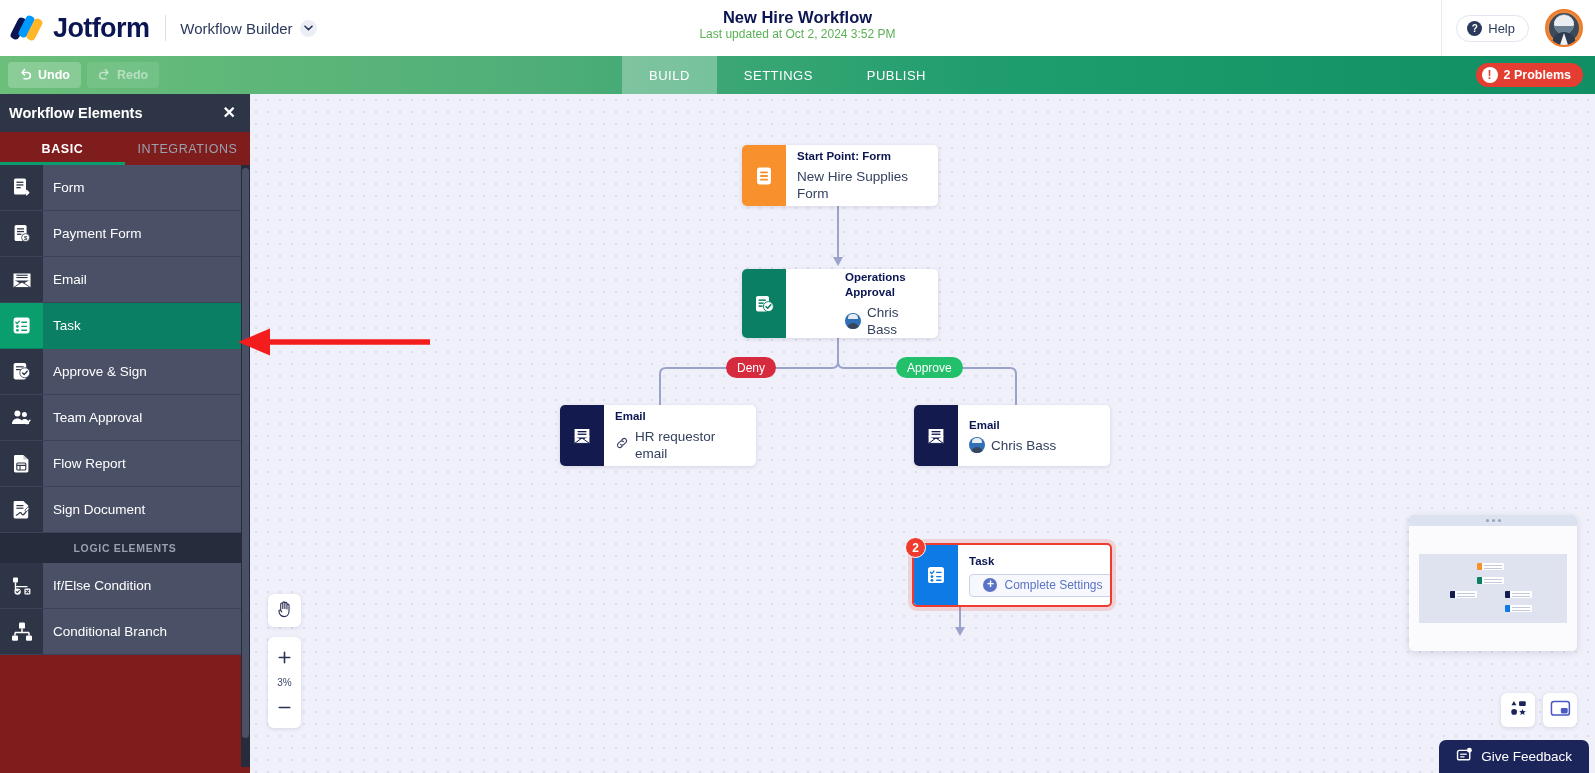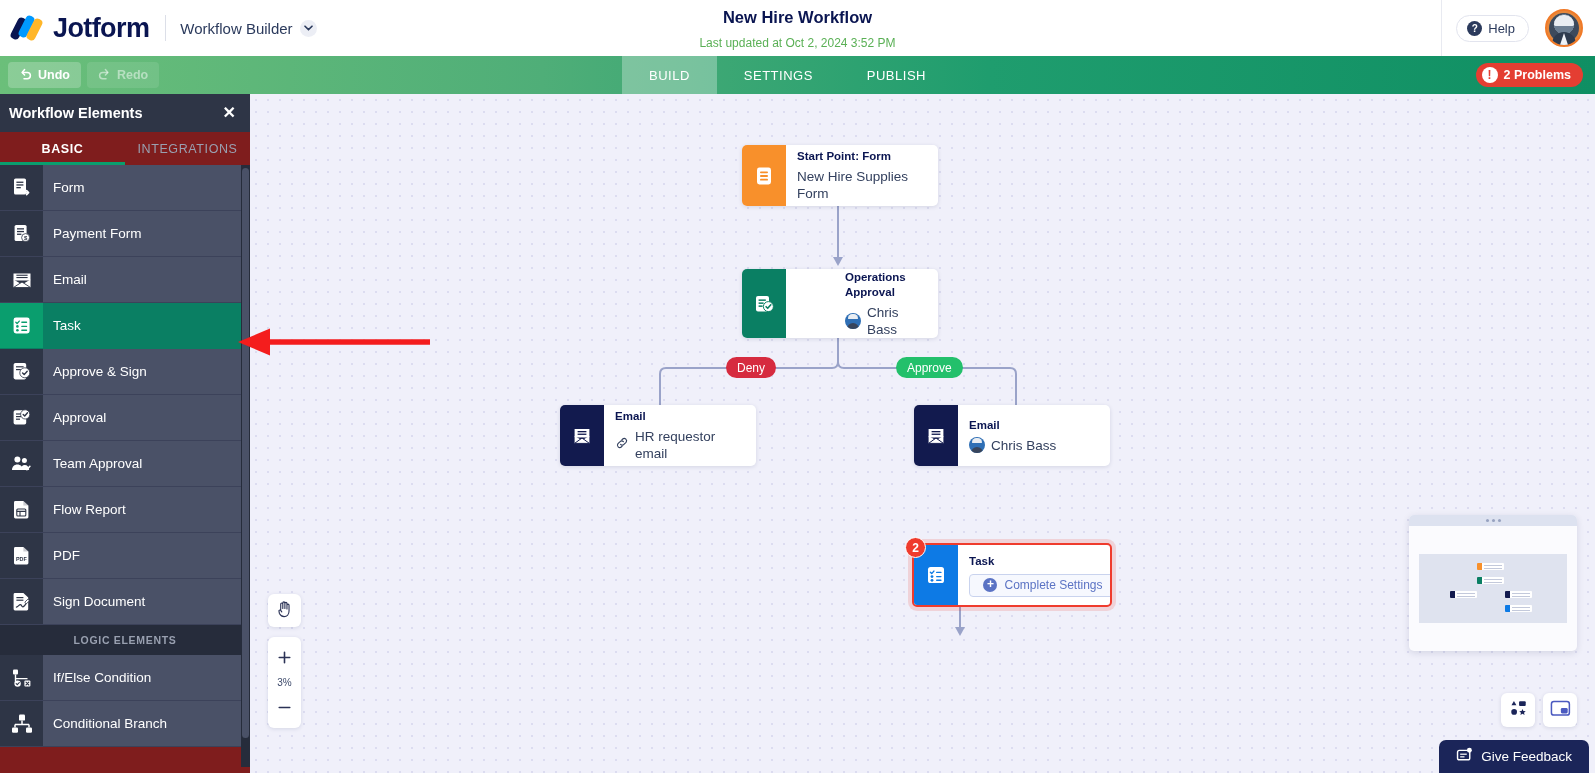--- a/index.html
+++ b/index.html
@@ -34,21 +34,21 @@
   }
   .chev {
     width: 17px; height: 17px; border-radius: 50%; background: #eceef5;
     display: inline-flex; align-items: center; justify-content: center;
   }
   .chev svg { display:block; }
   .title-block {
     position: absolute; left: 0; right: 0; top: 7px; text-align: center; pointer-events: none;
   }
   .wf-title { font-size: 16.5px; font-weight: bold; color: #0a1551; line-height: 20px; }
-  .wf-sub   { font-size: 12px; color: #5ab055; margin-top: 9px; }
+  .wf-sub   { font-size: 12px; color: #5ab055; margin-top: 0; }
   .hdr-right {
     position: absolute; right: 0; top: 0; height: 56px; display: flex; align-items: center; gap: 0;
   }
   .hdr-sep { width: 1px; height: 56px; background: #e8eaf1; margin-right: 14px; }
   .help-btn {
     display: flex; align-items: center; gap: 6px;
     border: 1px solid #e2e4ee; border-radius: 16px; padding: 5px 13px 5px 10px;
     font-size: 13px; color: #2b3a5c; background: #fff; cursor: pointer;
   }
   .q-icon {
@@ -396,33 +396,20 @@
               <rect x="2.6" y="2" width="12.6" height="16.4" rx="1.8" fill="#fff"></rect>
               <rect x="5" y="5.2" width="7.6" height="1.2" fill="#2e3546"></rect>
               <rect x="5" y="8" width="5.4" height="1.2" fill="#2e3546"></rect>
               <circle cx="13.8" cy="11.8" r="5" fill="#fff" stroke="#2e3546" stroke-width="0.8"></circle>
               <path d="M11.6 12l1.6 1.6 3-3.4" stroke="#2e3546" stroke-width="1.4" fill="none" stroke-linecap="round" stroke-linejoin="round"></path>
             </svg>
         </span>
         <span class="sb-lbl">Approve &amp; Sign</span>
       </div>
 
-      <div class="sb-item">
-        <span class="sb-ico">
-          <svg width="21" height="21" viewBox="0 0 21 21">
-              <rect x="2.6" y="3.2" width="12.6" height="14.4" rx="1.8" fill="#fff"></rect>
-              <rect x="5" y="6.4" width="7.6" height="1.2" fill="#2e3546"></rect>
-              <rect x="5" y="9" width="5.4" height="1.2" fill="#2e3546"></rect>
-              <rect x="5" y="11.6" width="4" height="1.2" fill="#2e3546"></rect>
-              <circle cx="14.2" cy="7.4" r="4.6" fill="#fff" stroke="#2e3546" stroke-width="0.8"></circle>
-              <path x="0" d="M12.2 7.5l1.5 1.5 2.8-3.2" stroke="#2e3546" stroke-width="1.4" fill="none" stroke-linecap="round" stroke-linejoin="round"></path>
-            </svg>
-        </span>
-        <span class="sb-lbl">Approval</span>
-      </div>
 
       <div class="sb-item">
         <span class="sb-ico">
           <svg width="23" height="20" viewBox="0 0 23 20">
               <circle cx="7.4" cy="5.6" r="3" fill="#fff"></circle>
               <path d="M2 16c0-3.2 2.4-5.4 5.4-5.4S12.8 12.8 12.8 16z" fill="#fff"></path>
               <circle cx="14.4" cy="6.4" r="2.5" fill="#fff"></circle>
               <path d="M10.4 16c0-3 2-5 4.4-5s4.4 2 4.4 5z" fill="#fff"></path>
               <path d="M15.4 14.2l1.5 1.5 3-3.4" stroke="#fff" stroke-width="1.6" fill="none" stroke-linecap="round" stroke-linejoin="round"></path>
             </svg>
@@ -435,30 +422,20 @@
           <svg width="20" height="21" viewBox="0 0 20 21">
               <path d="M3.4 2h8l5 4.6V18a1.4 1.4 0 01-1.4 1.4H3.4A1.4 1.4 0 012 18V3.4A1.4 1.4 0 013.4 2z" fill="#fff"></path>
               <path d="M11.4 2v4.6h5" fill="#2e3546" opacity="0.25"></path>
               <rect x="4.8" y="10" width="9" height="7" rx="1" fill="none" stroke="#2e3546" stroke-width="1.1"></rect>
               <path d="M4.8 12.4h9M8 12.4V17" stroke="#2e3546" stroke-width="1.1"></path>
             </svg>
         </span>
         <span class="sb-lbl">Flow Report</span>
       </div>
 
-      <div class="sb-item">
-        <span class="sb-ico">
-          <svg width="20" height="21" viewBox="0 0 20 21">
-              <path d="M3.4 2h8l5 4.6V18a1.4 1.4 0 01-1.4 1.4H3.4A1.4 1.4 0 012 18V3.4A1.4 1.4 0 013.4 2z" fill="#fff"></path>
-              <path d="M11.4 2v4.6h5" fill="#2e3546" opacity="0.25"></path>
-              <text x="9.3" y="16.4" font-size="5.4" font-weight="bold" fill="#2e3546" text-anchor="middle" font-family="Liberation Sans">PDF</text>
-            </svg>
-        </span>
-        <span class="sb-lbl">PDF</span>
-      </div>
 
       <div class="sb-item">
         <span class="sb-ico">
           <svg width="20" height="21" viewBox="0 0 20 21">
               <path d="M3 2h8.4l4.8 4.4V18a1.4 1.4 0 01-1.4 1.4H3A1.4 1.4 0 011.6 18V3.4A1.4 1.4 0 013 2z" fill="#fff"></path>
               <rect x="4.4" y="6" width="7" height="1.2" fill="#2e3546"></rect>
               <rect x="4.4" y="8.6" width="7" height="1.2" fill="#2e3546"></rect>
               <path d="M4.4 16.2c1.6-.4 2.6-2.6 4-2.6 1.4 0 1 2.2 2.4 2.2 1.3 0 2.2-1.4 3.4-3.4" stroke="#2e3546" stroke-width="1.2" fill="none" stroke-linecap="round"></path>
               <path d="M12.8 11.2l3-3 1.6 1.6-3 3z" fill="#fff" stroke="#2e3546" stroke-width="0.8"></path>
             </svg>

